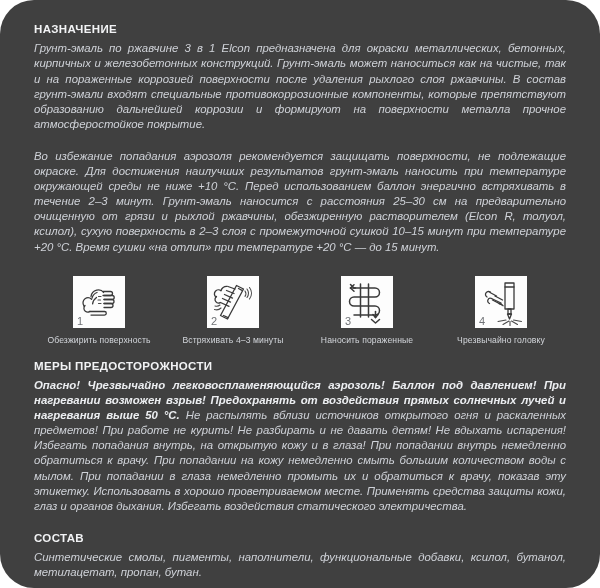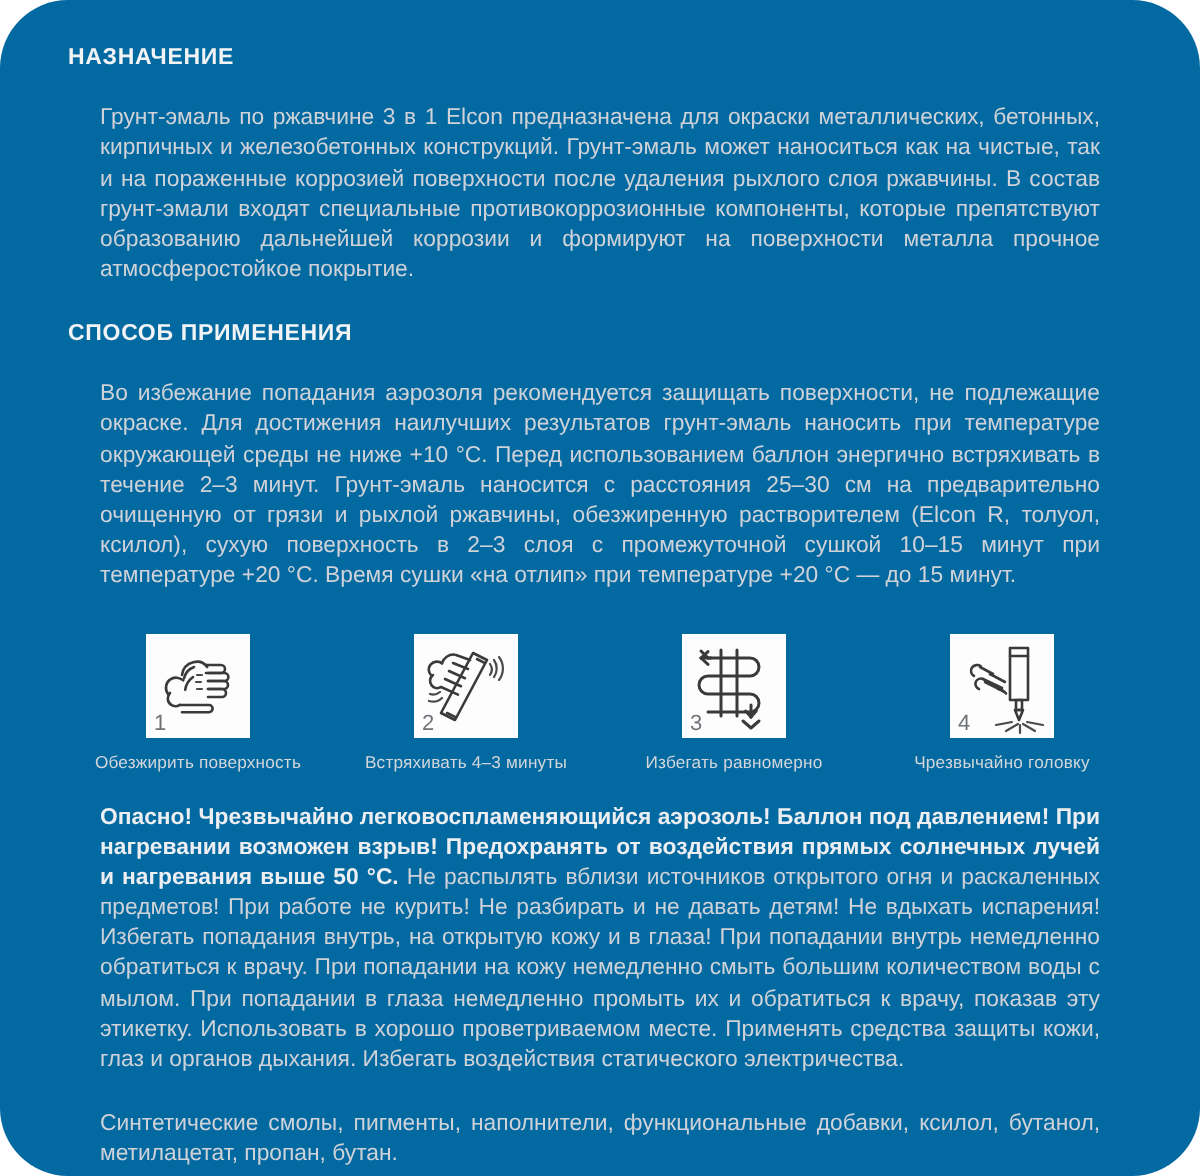--- a/index.html
+++ b/index.html
@@ -13,41 +13,42 @@
     font-family: "Liberation Sans", "DejaVu Sans", sans-serif;
     overflow: hidden;
   }
   #panel {
     position: absolute;
     left: 0;
     top: 0;
     width: 600px;
     height: 588px;
     box-sizing: border-box;
-    background: #0369a1;
+    background: #404040;
     border-radius: 34px;
     padding: 22px 34px 0 34px;
     color: #d9dbe0;
   }
   .section { margin: 0; }
   .sec-title {
     font-size: 11.5px;
     font-weight: bold;
     letter-spacing: 0.35px;
     color: #f2f3f5;
     margin: 0 0 5px 0;
     line-height: 1.25;
   }
   .sec-body {
     font-size: 11.4px;
     line-height: 15.1px;
     color: #cfd2d8;
     text-align: justify;
-    margin: 16px;
+    margin: 0;
     hyphens: manual;
+    font-style: italic;
   }
   .sec-body b { color: #eceef1; font-weight: bold; }
   #sec-purpose { margin-bottom: 17px; }
   #sec-usage { margin-bottom: 0; }
 
   
   #steps {
     display: flex;
     justify-content: space-between;
     padding: 0 6px;
@@ -92,21 +93,20 @@
 <body>
 
 <div id="panel">
 
   <div class="section" id="sec-purpose">
     <div class="sec-title">НАЗНАЧЕНИЕ</div>
     <div class="sec-body">Грунт-эмаль по ржавчине 3 в 1 Elcon предназначена для окраски металлических, бетонных, кирпичных и железобетонных конструкций. Грунт-эмаль может наноситься как на чистые, так и на пораженные коррозией поверхности после удаления рыхлого слоя ржавчины. В состав грунт-эмали входят специальные противокоррозионные компоненты, которые препятствуют образованию дальнейшей коррозии и формируют на поверхности металла прочное атмосферостойкое покрытие.</div>
   </div>
 
   <div class="section" id="sec-usage">
-    <div class="sec-title">СПОСОБ ПРИМЕНЕНИЯ</div>
     <div class="sec-body">Во избежание попадания аэрозоля рекомендуется защищать поверхности, не подлежащие окраске. Для достижения наилучших результатов грунт-эмаль наносить при температуре окружающей среды не ниже +10 °С. Перед использованием баллон энергично встряхивать в течение 2–3 минут. Грунт-эмаль наносится с расстояния 25–30 см на предварительно очищенную от грязи и рыхлой ржавчины, обезжиренную растворителем (Elcon R, толуол, ксилол), сухую поверхность в 2–3 слоя с промежуточной сушкой 10–15 минут при температуре +20 °С. Время сушки «на отлип» при температуре +20 °С — до 15 минут.</div>
   </div>
 
   <div id="steps">
 
     <div class="step">
       <div class="step-box">
         <svg width="52" height="52" viewBox="0 0 52 52" aria-hidden="true">
           <g fill="none" stroke="#3a3a3a" stroke-width="1.3" stroke-linecap="round" stroke-linejoin="round">
             <path d="M11 30c-1.6-2.2-1.3-5.6 1-7.2 2.2-1.6 4.9-1.1 6.6.4"></path>
@@ -174,21 +174,21 @@
             <path d="M9.5 12h5"></path>
             <path d="M9.5 12l3.5-3.2"></path>
             <path d="M9.5 12l3.5 3.2"></path>
             <path d="M34.5 41.5v-6"></path>
             <path d="M34.5 41.5l-2.6-3"></path>
             <path d="M34.5 41.5l2.6-3"></path>
           </g>
         </svg>
         <span class="step-num">3</span>
       </div>
-      <div class="step-cap">Избегать равномерно</div>
+      <div class="step-cap">Наносить пораженные</div>
     </div>
 
     <div class="step">
       <div class="step-box">
         <svg width="52" height="52" viewBox="0 0 52 52" aria-hidden="true">
           <g fill="none" stroke="#3a3a3a" stroke-width="1.3" stroke-linecap="round" stroke-linejoin="round">
             <path d="M30 7h9v26h-9z"></path>
             <path d="M30 11h9"></path>
             <path d="M33 33h3v5h-3z"></path>
             <path d="M32.5 38h4l-2 5z"></path>
@@ -209,20 +209,22 @@
           </g>
         </svg>
         <span class="step-num">4</span>
       </div>
       <div class="step-cap">Чрезвычайно головку</div>
     </div>
 
   </div>
 
   <div class="section" id="sec-safety">
+    <div class="sec-title">МЕРЫ ПРЕДОСТОРОЖНОСТИ</div>
     <div class="sec-body"><b>Опасно! Чрезвычайно легковоспламеняющийся аэрозоль! Баллон под давлением! При нагревании возможен взрыв! Предохранять от воздействия прямых солнечных лучей и нагревания выше 50 °С.</b><span> Не распылять вблизи источников открытого огня и раскаленных предметов! При работе не курить! Не разбирать и не давать детям! Не вдыхать испарения! Избегать попадания внутрь, на открытую кожу и в глаза! При попадании внутрь немедленно обратиться к врачу. При попадании на кожу немедленно смыть большим количеством воды с мылом. При попадании в глаза немедленно промыть их и обратиться к врачу, показав эту этикетку. Использовать в хорошо проветриваемом месте. Применять средства защиты кожи, глаз и органов дыхания. Избегать воздействия статического электричества.</span></div>
   </div>
 
   <div class="section" id="sec-composition">
+    <div class="sec-title">СОСТАВ</div>
     <div class="sec-body">Синтетические смолы, пигменты, наполнители, функциональные добавки, ксилол, бутанол, метилацетат, пропан, бутан.</div>
   </div>
 
 </div>
 
 </body></html>

